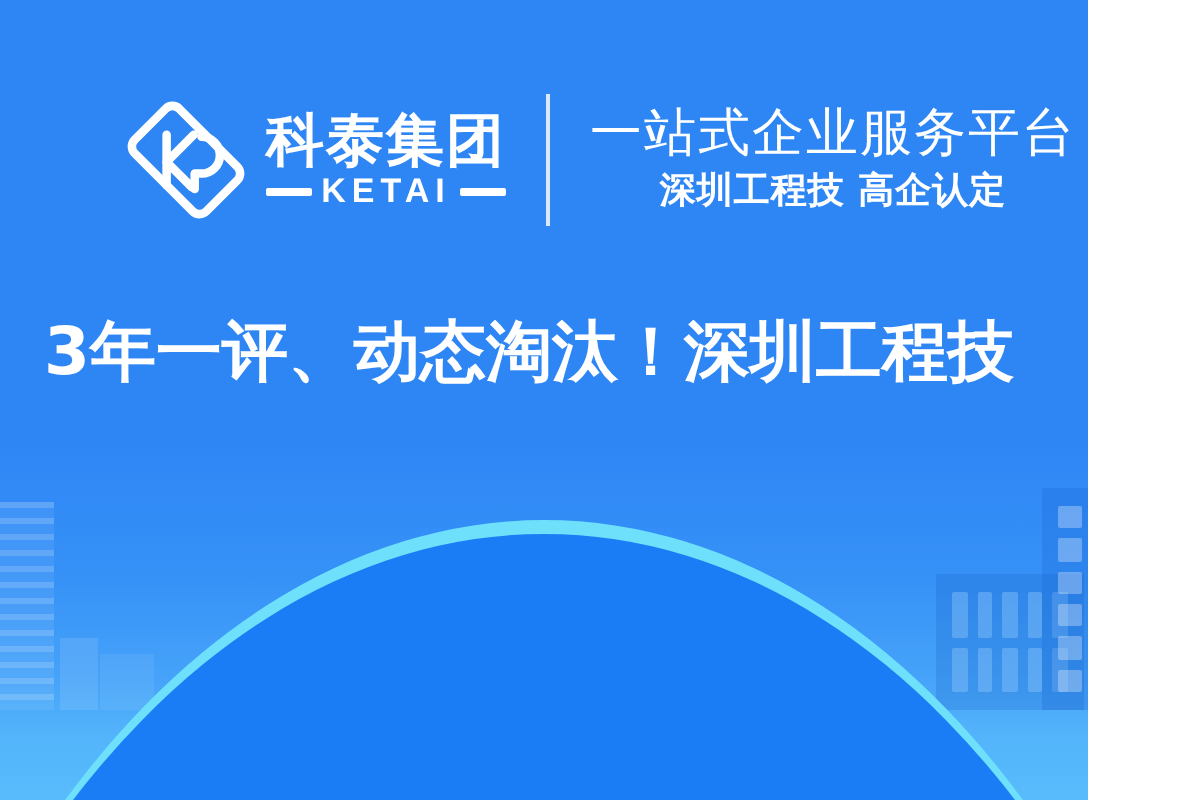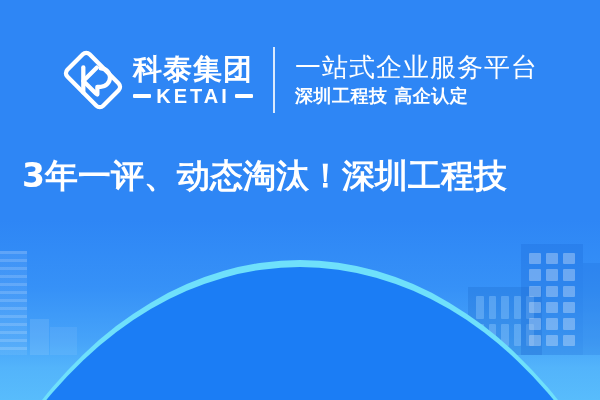--- a/index.html
+++ b/index.html
@@ -2,21 +2,21 @@
 <html><head>
 <meta charset="utf-8">
 <style>
   html, body {
     margin: 0;
     padding: 0;
     background: #ffffff;
   }
   #banner {
     position: relative;
-    width: 600px;
+    width: 544px;
     height: 400px;
     overflow: hidden;
     font-family: "Liberation Sans", "DejaVu Sans", sans-serif;
     background: #ef4444;
     user-select: none;
   }
 
   
   .bg-sky {
     position: absolute;
@@ -142,38 +142,39 @@
     width: 100%;
   }
   .logo-en-row .dash {
     height: 4px;
     background: #ffffff;
     flex: 1 1 auto;
     border-radius: 1px;
   }
   .logo-en {
     font-family: "Liberation Sans", sans-serif;
-    font-size: 20px;
+    font-size: 17px;
     font-weight: 700;
     color: #ffffff;
     letter-spacing: 3px;
     line-height: 1;
     white-space: nowrap;
   }
   .divider {
     width: 2px;
     height: 66px;
     background: rgba(255,255,255,0.82);
     margin: 0 20px;
     flex: 0 0 auto;
   }
   .tagline {
     display: flex;
     flex-direction: column;
     gap: 5px;
+    text-align: center;
   }
   .tagline-main {
     font-family: "DejaVu Sans", "Liberation Sans", sans-serif;
     font-size: 26px;
     font-weight: 400;
     color: #ffffff;
     letter-spacing: 1px;
     line-height: 1.05;
     white-space: nowrap;
   }

